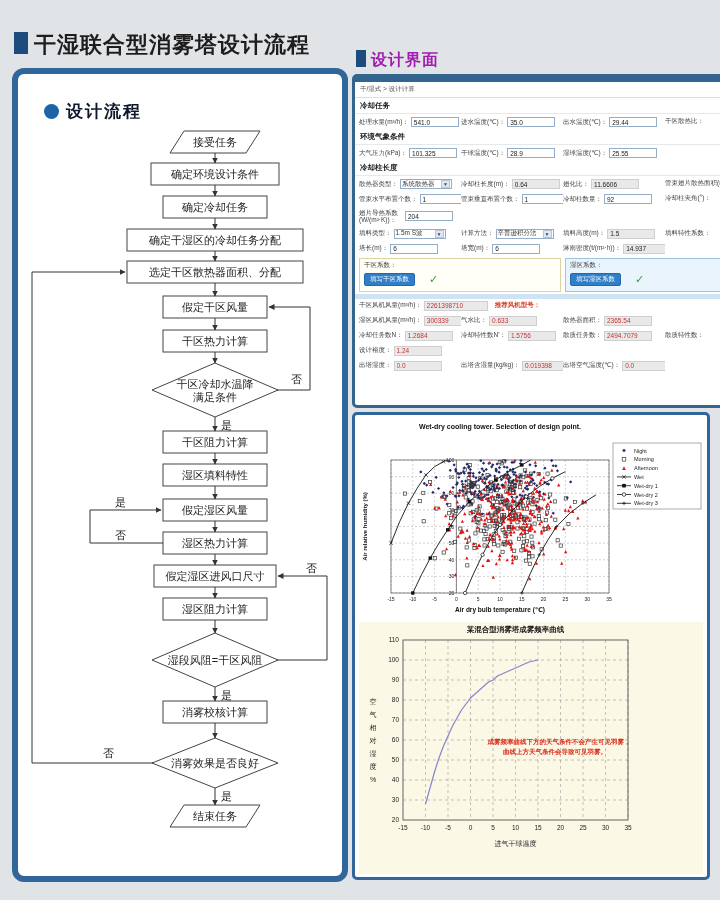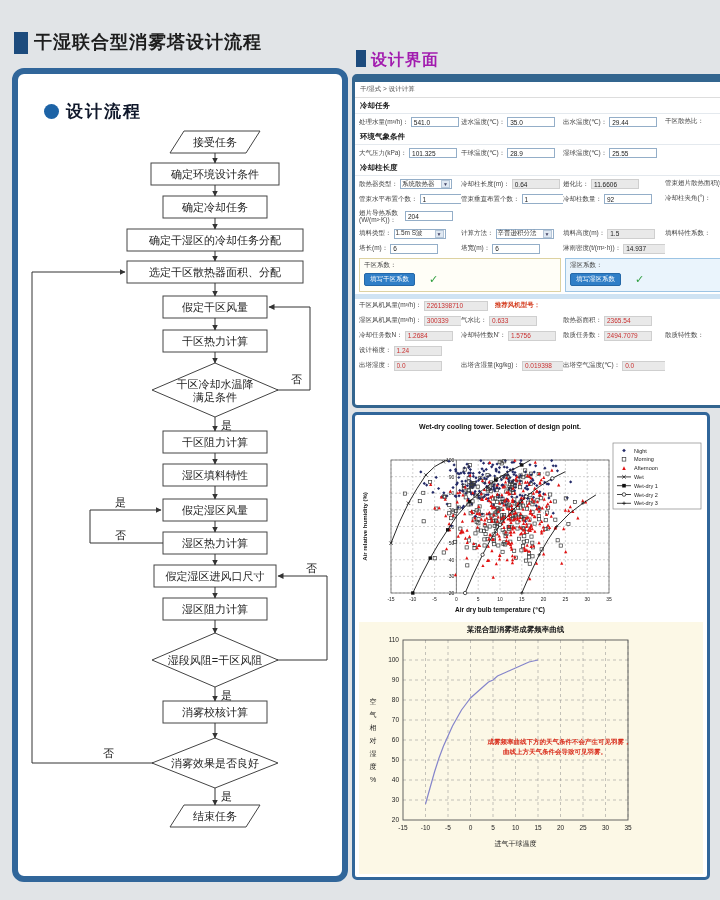--- a/index.html
+++ b/index.html
@@ -1,19 +1,19 @@
 <!DOCTYPE html>
 <html><head>
 <meta charset="utf-8">
 <style>
   html,body{margin:0;padding:0;}
   body{width:720px;height:900px;position:relative;background:#e1e4e7;
        font-family:"Liberation Sans","DejaVu Sans",sans-serif;overflow:hidden;}
   .hdr-block{position:absolute;background:#1c4b7d;}
-  .page-title{position:absolute;left:34px;top:30px;font-size:18px;font-weight:bold;color:#1d1d1d;letter-spacing:1px;}
+  .page-title{position:absolute;left:34px;top:30px;font-size:22px;font-weight:bold;color:#1d1d1d;letter-spacing:1px;}
   .sub-title{position:absolute;font-size:16px;font-weight:bold;color:#a21caf;letter-spacing:1px;}
   
   .flow-panel{position:absolute;left:12px;top:68px;width:324px;height:802px;background:#fff;
       border:6px solid #31669a;border-radius:12px;}
   .flow-head{position:absolute;left:26px;top:26px;display:flex;align-items:center;gap:7px;}
   .flow-head .dot{width:15px;height:15px;border-radius:50%;background:#1d63a6;}
   .flow-head .txt{font-size:17px;font-weight:bold;color:#0f172a;letter-spacing:2px;}
   .flow-svg{position:absolute;left:0;top:0;width:324px;height:802px;}
   
   .form-panel{position:absolute;left:352px;top:74px;width:422px;height:334px;background:#fff;

